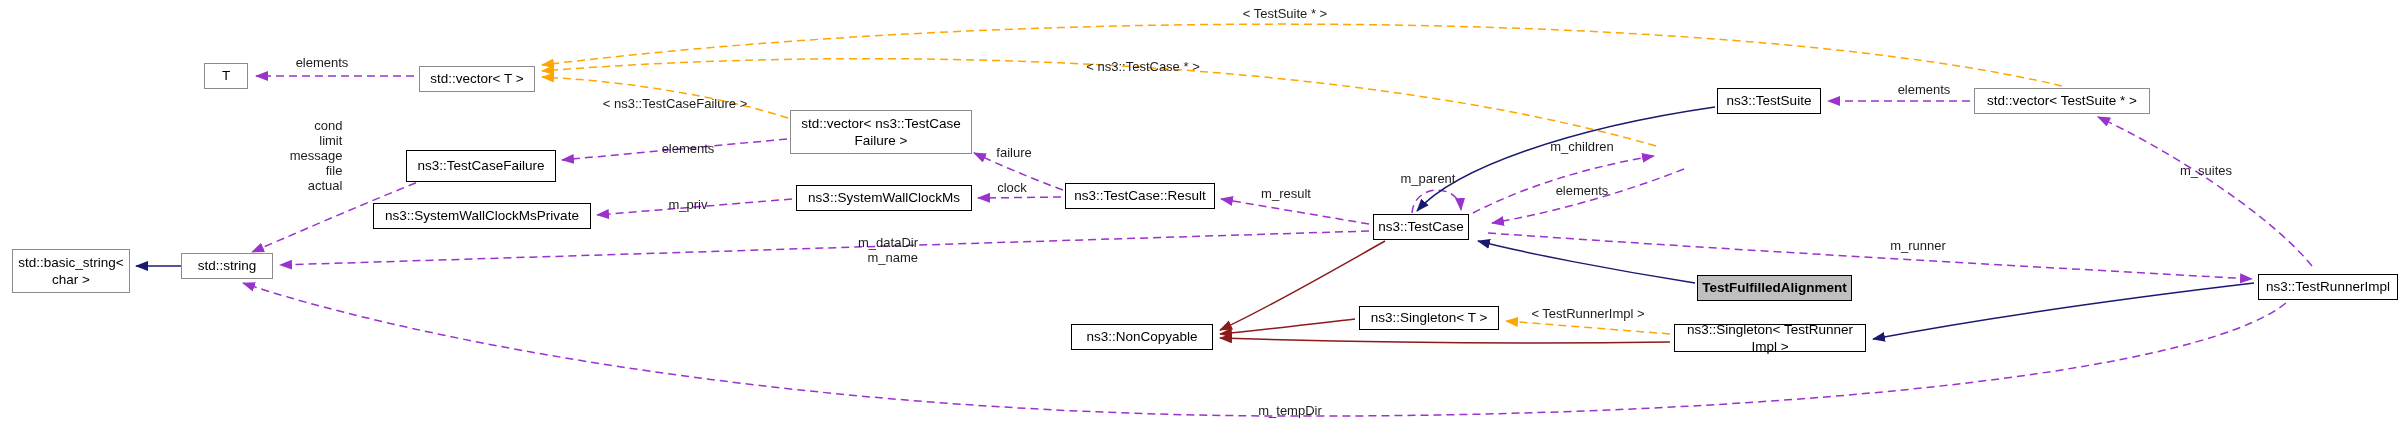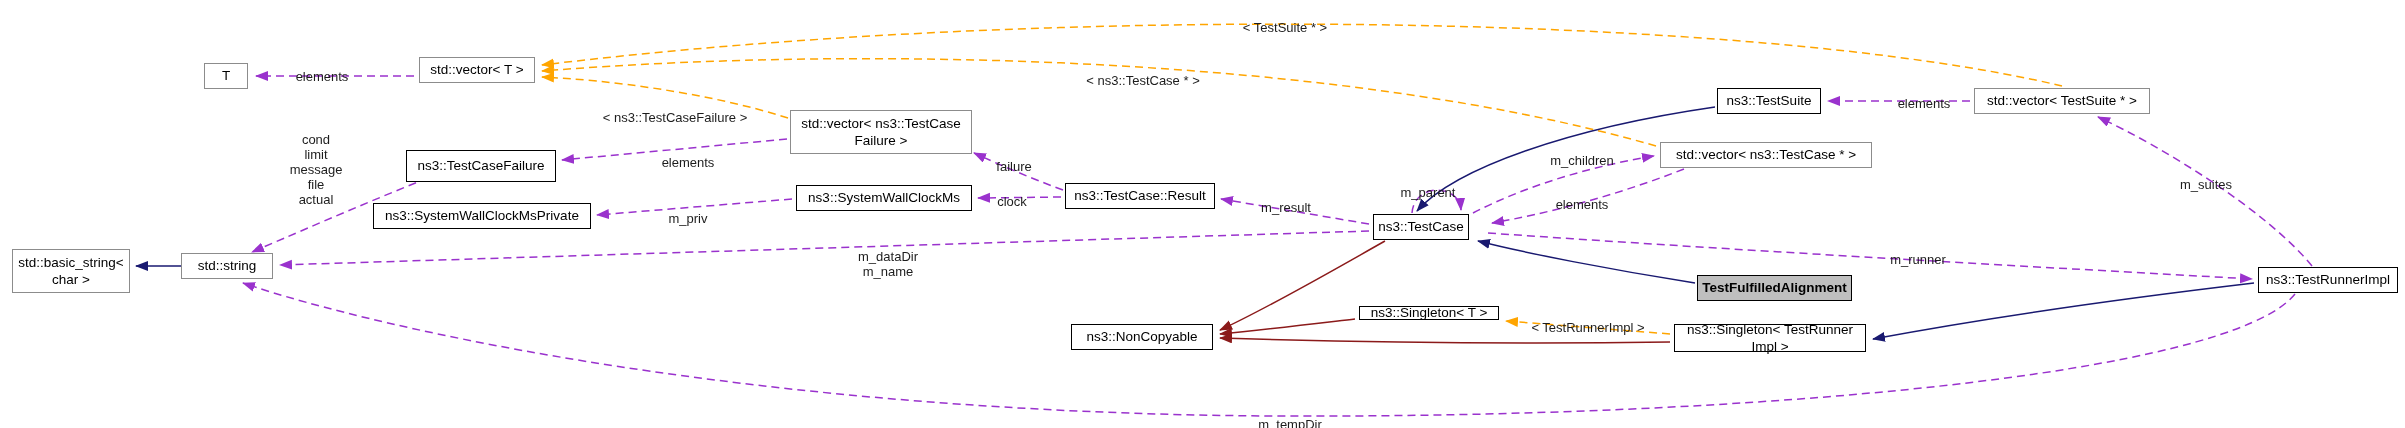--- a/index.html
+++ b/index.html
@@ -9,21 +9,21 @@
   }
   body{margin:0;background:#fff;font-family:"Liberation Sans",sans-serif;}
   .canvas{position:relative;width:2405px;height:428px;background:#fff;overflow:hidden;}
   svg.edges{position:absolute;left:0;top:0;z-index:1;}
   .node{position:absolute;box-sizing:border-box;display:flex;align-items:center;justify-content:center;
         text-align:center;white-space:pre-line;background:var(--node_fill);border:1px solid var(--node_border);
         font-size:13.5px;line-height:1.28;color:#000;z-index:2;padding:0 3px;cursor:default;}
   .node.ext{border-color:var(--node_border_external);}
   .node.main{background:var(--node_highlight);font-weight:bold;}
   .elabel{position:absolute;transform:translate(-50%,-50%);font-size:13px;color:#1d1d1d;
-          white-space:pre-line;text-align:center;z-index:3;margin-top:14px;}
+          white-space:pre-line;text-align:right;z-index:3;}
   .edge{fill:none;stroke-width:1.5;}
   .edge.usage{stroke:var(--edge_usage);stroke-dasharray:8,5;}
   .edge.template{stroke:var(--edge_template);stroke-dasharray:8,5;}
   .edge.public{stroke:var(--edge_public);}
   .edge.private{stroke:var(--edge_private);}
   .ah-usage{fill:var(--edge_usage);}
   .ah-template{fill:var(--edge_template);}
   .ah-public{fill:var(--edge_public);}
   .ah-private{fill:var(--edge_private);}
 </style>
@@ -70,40 +70,39 @@
     <path class="edge public" d="M1695,283 C1612,270 1525,253 1478,241" marker-end="url(#ah-public)"></path>
     <path class="edge private" d="M1385,241 C1330,272 1268,308 1220,330" marker-end="url(#ah-private)"></path>
     <path class="edge private" d="M1355,319 C1312,324 1262,330 1220,334" marker-end="url(#ah-private)"></path>
     <path class="edge private" d="M1670,342 C1520,344 1350,342 1220,338" marker-end="url(#ah-private)"></path>
     <path class="edge template" d="M1670,334 L1506,321" marker-end="url(#ah-template)"></path>
     <path class="edge public" d="M2254,283 C2110,300 1975,320 1873,339" marker-end="url(#ah-public)"></path>
     <path class="edge usage" d="M2295,294 C2230,375 1750,418 1280,416 C760,414 380,330 243,283" marker-end="url(#ah-usage)"></path>
   </svg>
 
   <div class="node ext" style="left:204px;top:63px;width:44px;height:26px">T</div>
-  <div class="node ext" style="left:419px;top:57px;width:116px;height:26px">std::vector&lt; T &gt;</div>
+  <div class="node ext" style="left:419px;top:66px;width:116px;height:26px">std::vector&lt; T &gt;</div>
   <div class="node" style="left:406px;top:150px;width:150px;height:32px">ns3::TestCaseFailure</div>
   <div class="node" style="left:373px;top:203px;width:218px;height:26px">ns3::SystemWallClockMsPrivate</div>
   <div class="node ext" style="left:12px;top:249px;width:118px;height:44px">std::basic_string&lt;
 char &gt;</div>
   <div class="node ext" style="left:181px;top:253px;width:92px;height:26px">std::string</div>
   <div class="node ext" style="left:790px;top:110px;width:182px;height:44px">std::vector&lt; ns3::TestCase
 Failure &gt;</div>
   <div class="node" style="left:796px;top:185px;width:176px;height:26px">ns3::SystemWallClockMs</div>
   <div class="node" style="left:1065px;top:183px;width:150px;height:26px">ns3::TestCase::Result</div>
   <div class="node" style="left:1373px;top:214px;width:96px;height:26px">ns3::TestCase</div>
   <div class="node" style="left:1717px;top:88px;width:104px;height:26px">ns3::TestSuite</div>
-  <div class="node ext" style="left:1660px;top:142px;width:212px;height:26px">std::vector&lt; ns3::TestCase * &gt;</div>
   <div class="node ext" style="left:1974px;top:88px;width:176px;height:26px">std::vector&lt; TestSuite * &gt;</div>
   <div class="node main" style="left:1697px;top:275px;width:155px;height:26px">TestFulfilledAlignment</div>
   <div class="node" style="left:1071px;top:324px;width:142px;height:26px">ns3::NonCopyable</div>
-  <div class="node" style="left:1359px;top:306px;width:140px;height:14px">ns3::Singleton&lt; T &gt;</div>
+  <div class="node" style="left:1359px;top:306px;width:140px;height:24px">ns3::Singleton&lt; T &gt;</div>
   <div class="node" style="left:1674px;top:324px;width:192px;height:28px">ns3::Singleton&lt; TestRunner
 Impl &gt;</div>
-  <div class="node" style="left:2258px;top:267px;width:140px;height:26px">ns3::TestRunnerImpl</div>
+  <div class="node" style="left:2258px;top:274px;width:140px;height:26px">ns3::TestRunnerImpl</div>
 
   <div class="elabel" style="left:322px;top:62px">elements</div>
   <div class="elabel" style="left:1285px;top:13px">&lt; TestSuite * &gt;</div>
   <div class="elabel" style="left:1143px;top:66px">&lt; ns3::TestCase * &gt;</div>
   <div class="elabel" style="left:675px;top:103px">&lt; ns3::TestCaseFailure &gt;</div>
   <div class="elabel" style="left:316px;top:155px">cond
 limit
 message
 file
 actual</div>

